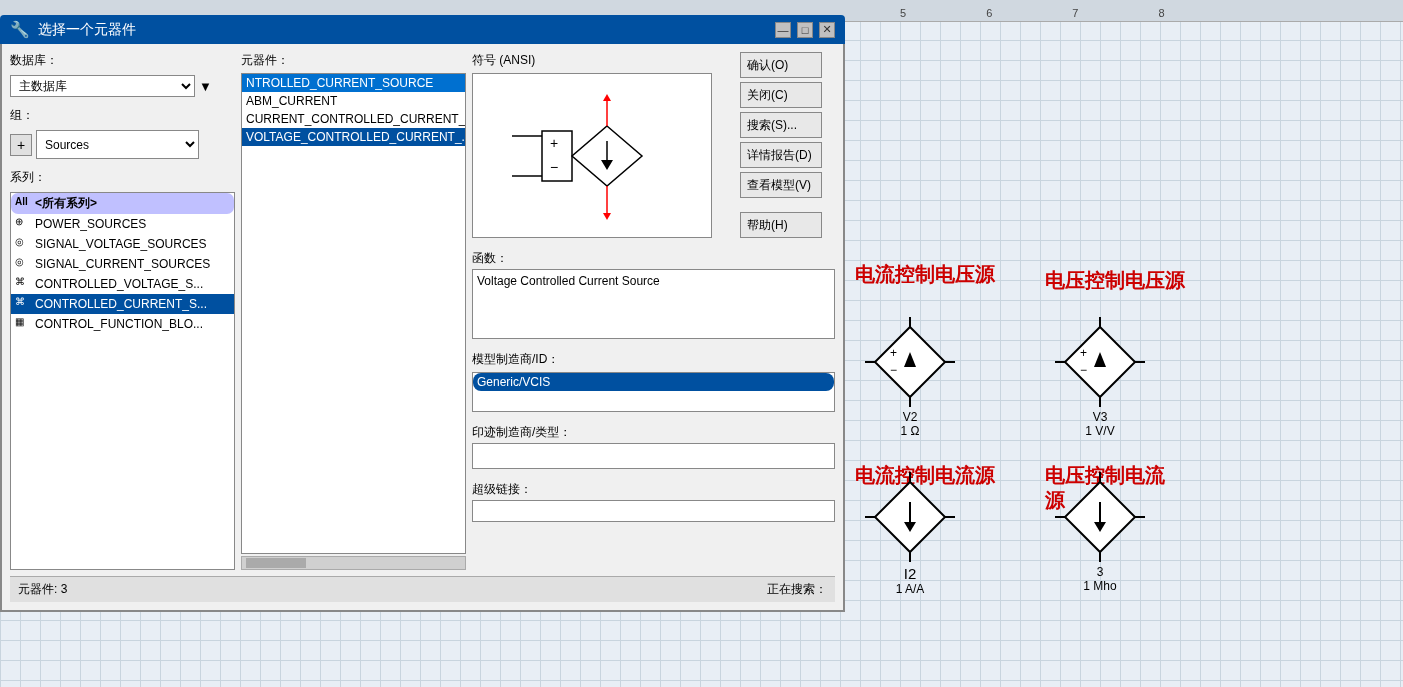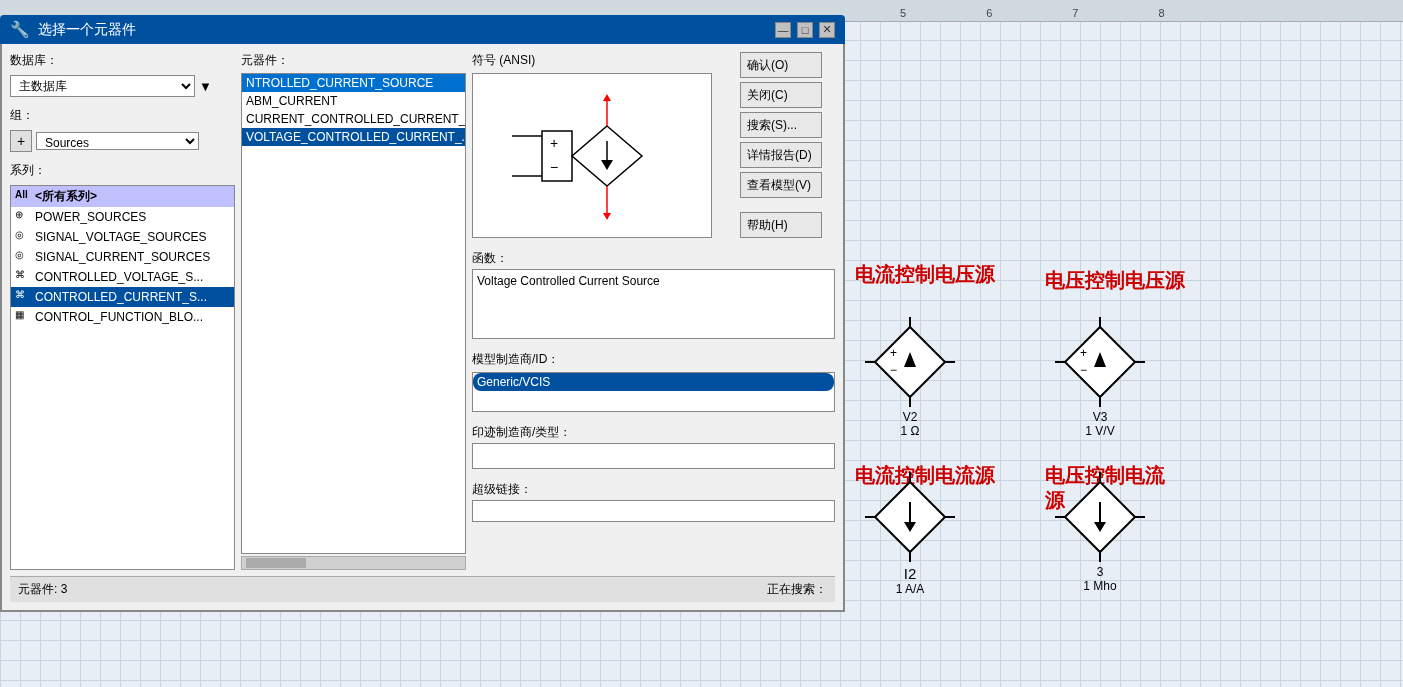--- a/index.html
+++ b/index.html
@@ -142,21 +142,21 @@
       border: 1px solid #888;
       cursor: pointer;
       font-size: 14px;
       display: flex;
       align-items: center;
       justify-content: center;
     }
 
     .group-select {
       width: 163px;
-      height: 18px;
+      height: 29px;
     }
 
     .series-label {
       font-size: 12px;
       margin-bottom: 2px;
     }
 
     .series-list {
       border: 1px solid #888;
       background: white;
@@ -167,21 +167,21 @@
 
     .series-item {
       padding: 2px 4px;
       cursor: pointer;
       display: flex;
       align-items: center;
       gap: 4px;
       font-size: 12px;
     }
     .series-item.selected { background: #0050a0; color: white; }
-    .series-item.all-item { font-weight: bold; background: #c0c0ff; }
+    .series-item.all-item { font-weight: bold; background: #c0c0ff; border-radius: 7px; }
 
     .series-icon {
       width: 16px;
       height: 16px;
       display: inline-block;
       font-size: 10px;
     }
 
     
     .middle-panel {

